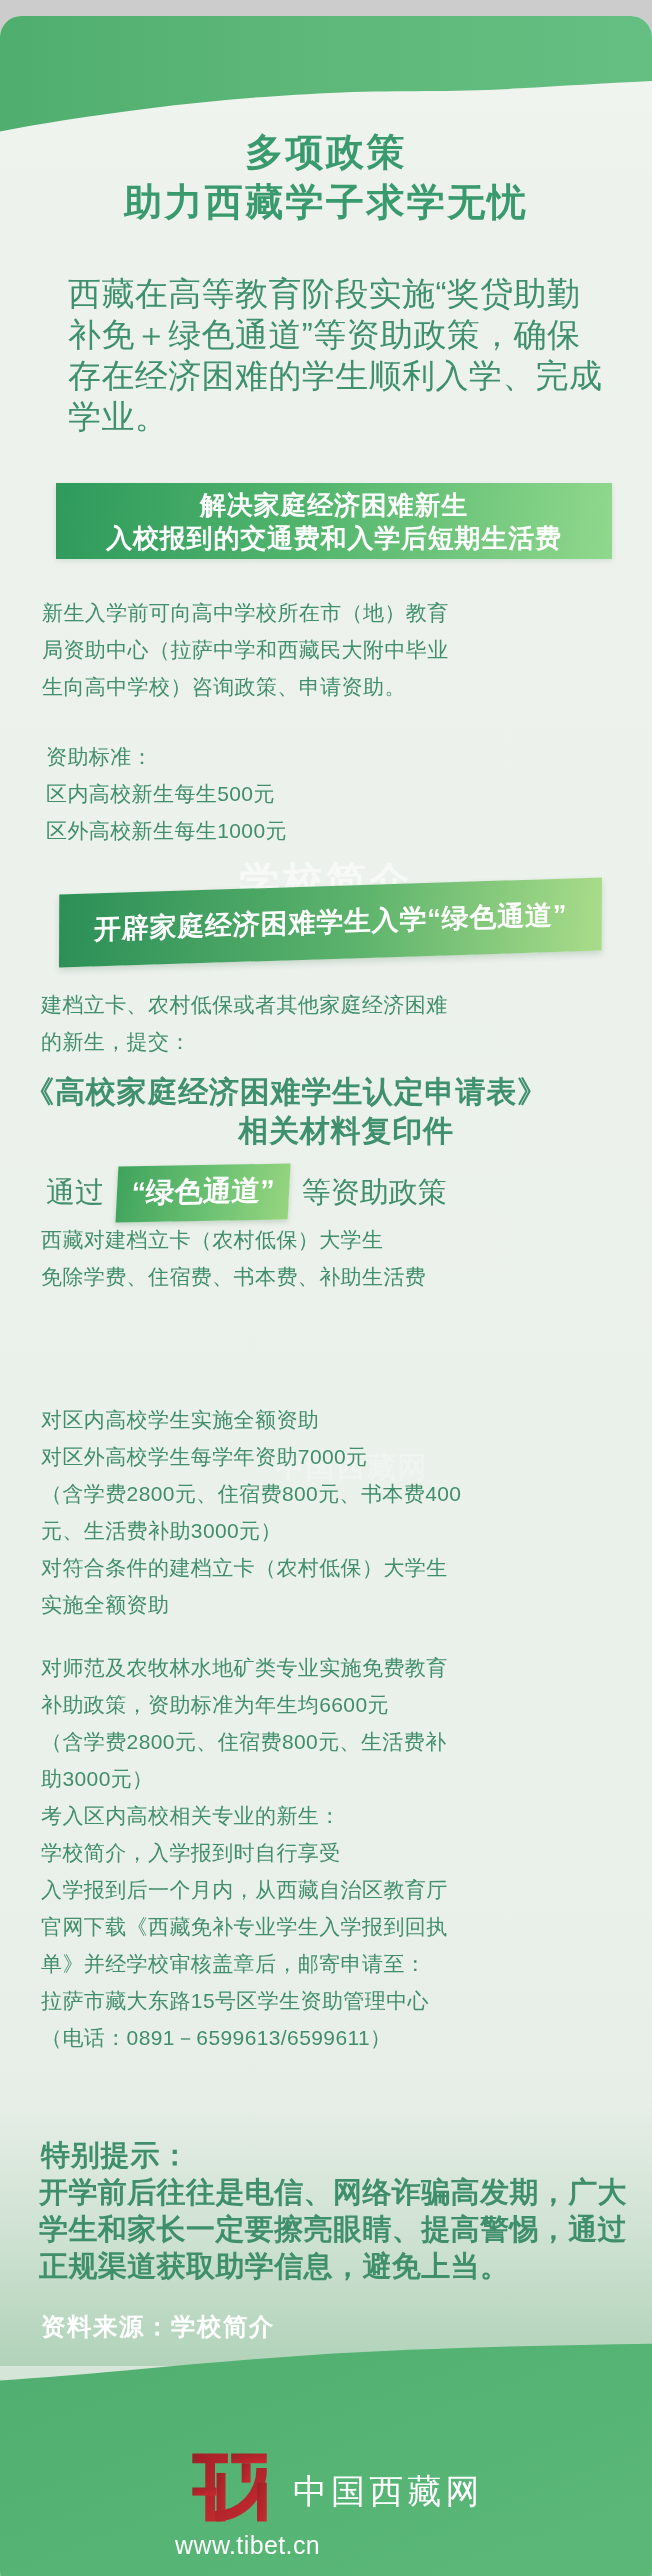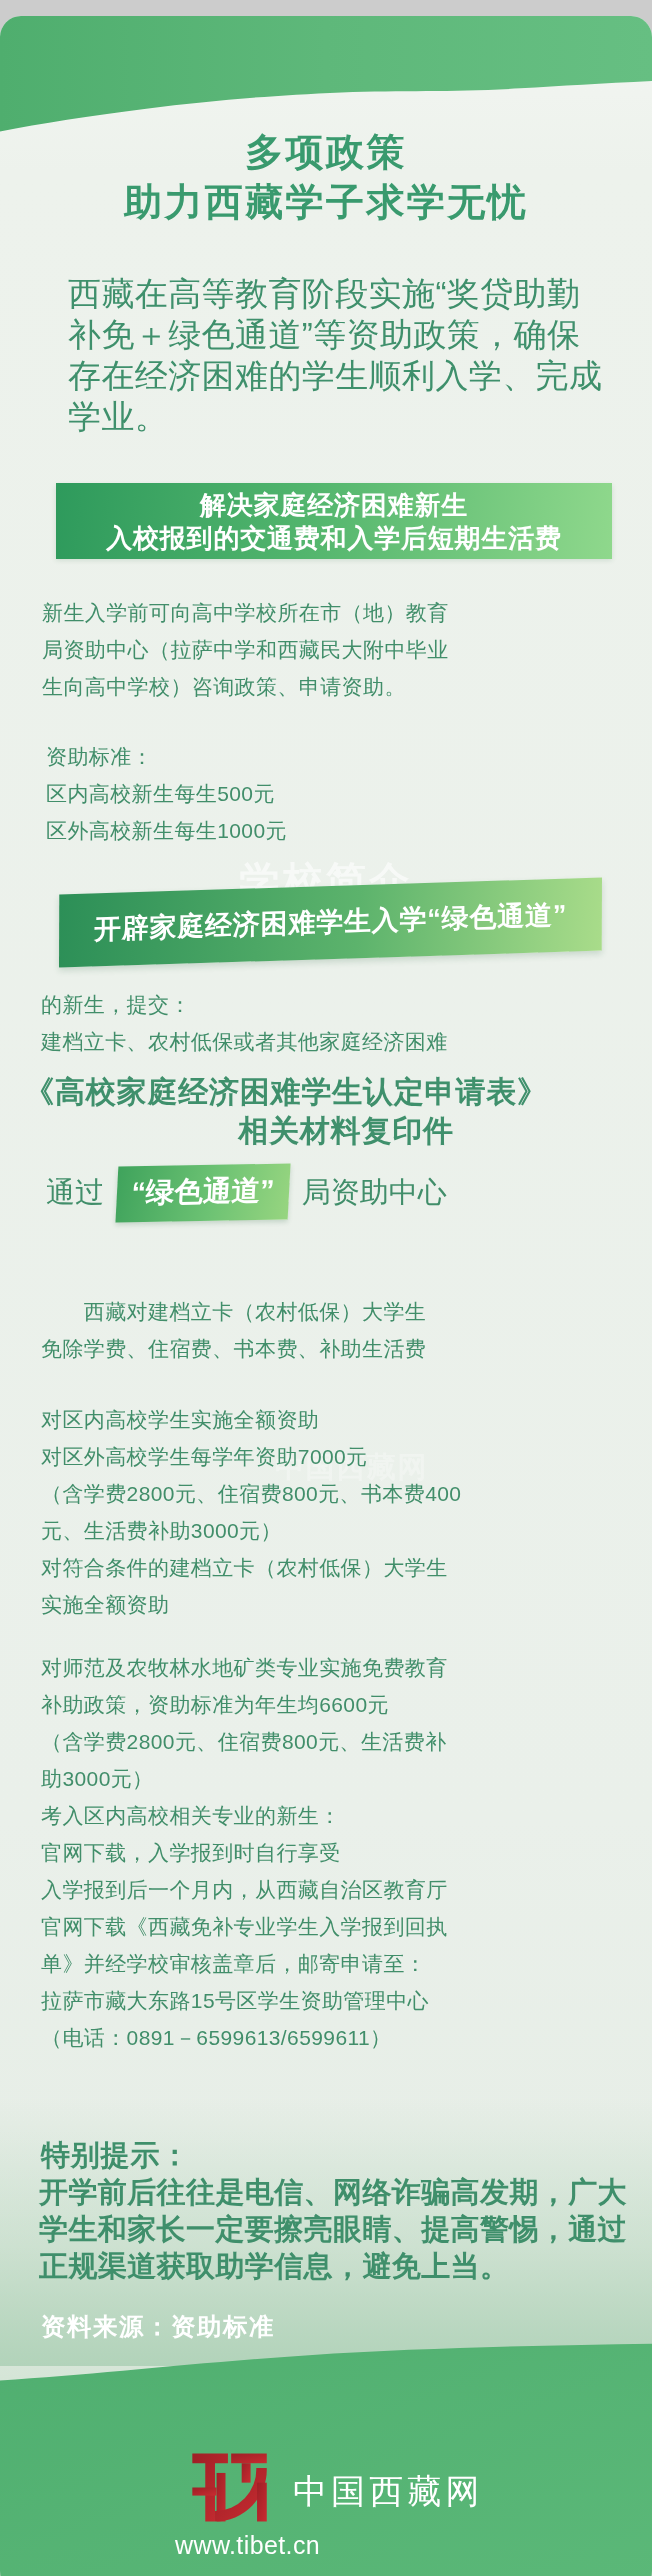--- a/index.html
+++ b/index.html
@@ -17,21 +17,21 @@
   
   .title{position:absolute;top:111px;left:0;width:652px;text-align:center;
     color:#399a6e;font-size:38px;font-weight:bold;line-height:50px;letter-spacing:2.4px;}
 
   
   .para{position:absolute;color:#418e6a;font-size:21px;line-height:37px;letter-spacing:0.4px;}
   .intro{top:257px;left:68px;font-size:33px;line-height:41px;color:#3f906c;}
   .p-apply{top:578px;left:42px;}
   .p-standard{top:722px;left:46px;}
   .p-submit{top:970px;left:41px;}
-  .p-exempt{top:1277px;left:41px;text-align:right;}
+  .p-exempt{top:1205px;left:41px;}
   .p-fund{top:1385px;left:41px;line-height:37px;}
   .p-major{top:1633px;left:41px;line-height:37px;}
 
   
   .banner1{position:absolute;top:467px;left:56px;width:556px;height:76px;
     background:linear-gradient(96deg,#2e9a5c 0%,#52b56d 45%,#8fd88c 100%);
     color:#ffffff;font-weight:bold;font-size:26px;line-height:33px;text-align:center;
     padding-top:5.7px;box-sizing:border-box;letter-spacing:0.8px;box-shadow:0 2.4px 4.9px rgba(40,100,60,0.15);}
   .banner2{position:absolute;top:870px;left:59px;width:543px;height:73px;
     background:linear-gradient(94deg,#2c8f57 0%,#5cb36c 55%,#a9dc8a 100%);
@@ -127,31 +127,31 @@
     <span class="ln">区外高校新生每生1000元</span>
   </div>
 
   <div class="wm-school">学校简介</div>
 
   <div class="banner2">
     <span>开辟家庭经济困难学生入学“绿色通道”</span>
   </div>
 
   <div class="para p-submit">
+    <span class="ln">建档立卡、农村低保或者其他家庭经济困难</span>
     <span class="ln">的新生，提交：</span>
-    <span class="ln">建档立卡、农村低保或者其他家庭经济困难</span>
   </div>
 
   <div class="doc1">《高校家庭经济困难学生认定申请表》</div>
   <div class="doc2">相关材料复印件</div>
 
   <div class="channel-row">
     <span>通过</span>
     <span class="channel-box">“绿色通道”</span>
-    <span>局资助中心</span>
+    <span>等资助政策</span>
   </div>
 
   <div class="para p-exempt">
     <span class="ln">西藏对建档立卡（农村低保）大学生</span>
     <span class="ln">免除学费、住宿费、书本费、补助生活费</span>
   </div>
 
   <div class="wm-site">中国西藏网</div>
 
   <div class="para p-fund">
@@ -162,36 +162,36 @@
     <span class="ln">对符合条件的建档立卡（农村低保）大学生</span>
     <span class="ln">实施全额资助</span>
   </div>
 
   <div class="para p-major">
     <span class="ln">对师范及农牧林水地矿类专业实施免费教育</span>
     <span class="ln">补助政策，资助标准为年生均6600元</span>
     <span class="ln">（含学费2800元、住宿费800元、生活费补</span>
     <span class="ln">助3000元）</span>
     <span class="ln">考入区内高校相关专业的新生：</span>
-    <span class="ln">官网下载，入学报到时自行享受</span>
+    <span class="ln">学校简介，入学报到时自行享受</span>
     <span class="ln">入学报到后一个月内，从西藏自治区教育厅</span>
     <span class="ln">官网下载《西藏免补专业学生入学报到回执</span>
     <span class="ln">单》并经学校审核盖章后，邮寄申请至：</span>
     <span class="ln">拉萨市藏大东路15号区学生资助管理中心</span>
     <span class="ln">（电话：0891－6599613/6599611）</span>
   </div>
 
   <div class="notice-title">特别提示：</div>
   <div class="notice-body">
     <span class="ln">开学前后往往是电信、网络诈骗高发期，广大</span>
     <span class="ln">学生和家长一定要擦亮眼睛、提高警惕，通过</span>
     <span class="ln">正规渠道获取助学信息，避免上当。</span>
   </div>
 
-  <div class="source">资料来源：资助标准</div>
+  <div class="source">资料来源：学校简介</div>
 
   <svg class="footer-wave" viewBox="0 0 802 317" preserveAspectRatio="none">
     <defs>
       <linearGradient id="gFoot" x1="0" y1="0" x2="1" y2="1">
         <stop offset="0" stop-color="#50af70"></stop>
         <stop offset="1" stop-color="#5bb878"></stop>
       </linearGradient>
     </defs>
     <path d="M0,57 C120,50 230,36 380,26 C520,17 670,14 802,12 L802,317 L0,317 Z" fill="url(#gFoot)"></path>
   </svg>

